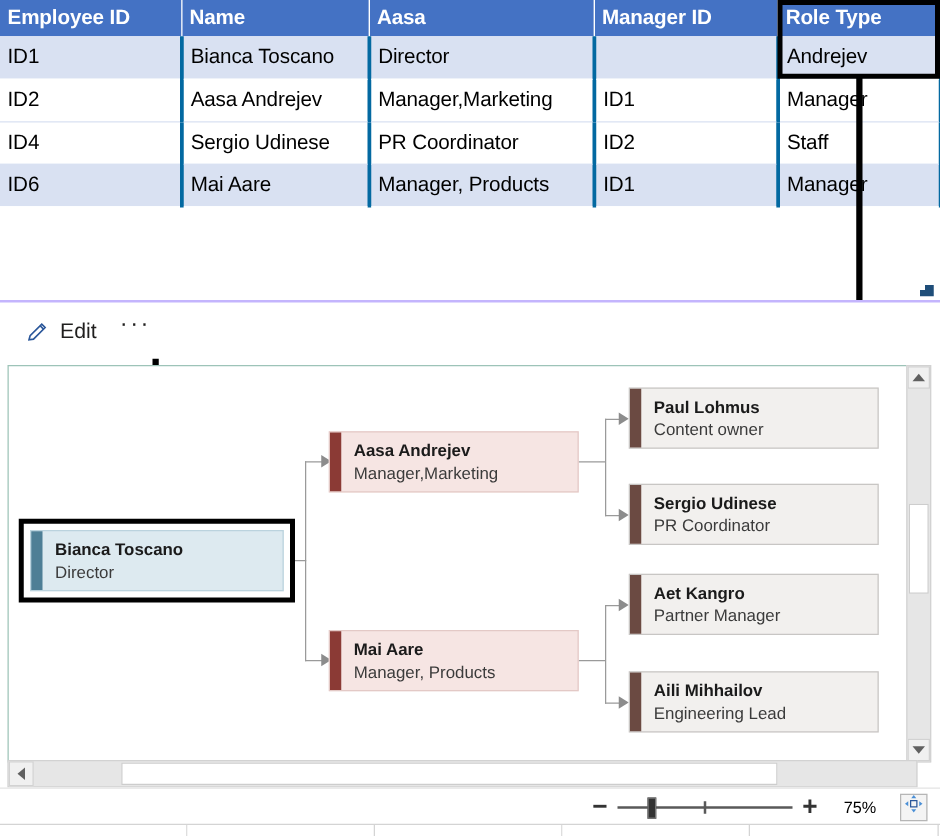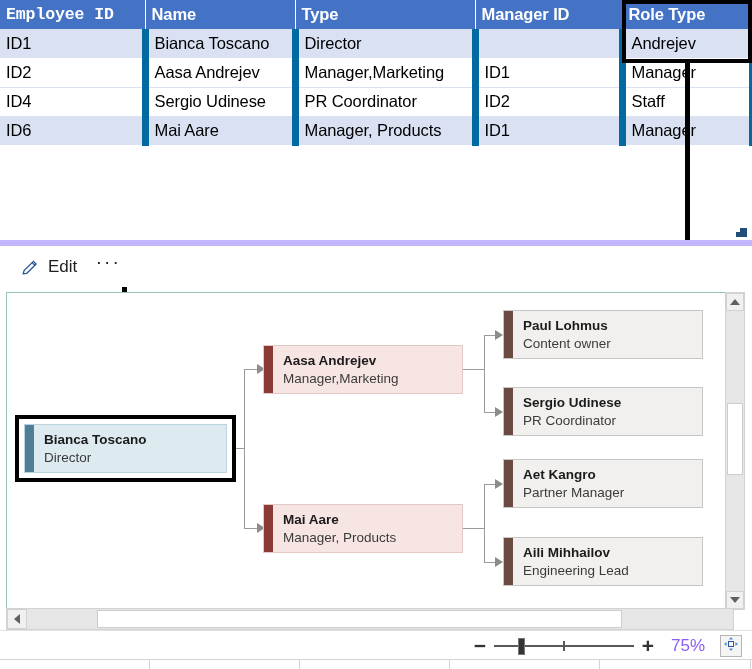--- a/index.html
+++ b/index.html
@@ -15,27 +15,27 @@
   
   .tbl-wrap { position:absolute; left:0; top:0; width:752px; height:240px; }
   table.grid { border-collapse: collapse; width: 752px; table-layout: fixed; }
   table.grid th {
     background: #4472C4; color:#ffffff; font-size:16.5px; font-weight:700;
     text-align:left; padding:4px 0 5px 6px; height:29px;
     border-right:1px solid #ffffff; letter-spacing:-0.1px;
   }
   table.grid td {
     font-size:16.5px; color:#000000; text-align:left;
-    padding:3px 0 3px 6px; height:29px; letter-spacing:-0.1px;
-    border-right:7px solid #0369a1;
+    padding:3px 0 3px 6px; height:34px; letter-spacing:-0.1px;
+    border-right:3px solid #0369a1;
     border-bottom:1px solid #ffffff;
   }
   table.grid tr.alt td { background:#D9E1F2; }
   table.grid tr.plain td { background:#ffffff; border-bottom:1px solid #D9E1F2; }
-  .c0 { width:145px;font-family:Liberation Mono, monospace; } .c1 { width:150px; } .c2 { width:180px; }
+  .c0 { width:145px; } .c1 { width:150px; } .c2 { width:180px; }
   .c3 { width:147px;margin-left:12px; } .c4 { width:130px; }
 
   .resize-handle {
     position:absolute; left:736px; top:228px; width:11px; height:9px;
   }
   .resize-handle i {
     position:absolute; background:#1F4E79; display:block;
   }
   .rh-a { left:4px; top:0px; width:7px; height:4px; }
   .rh-b { left:0px; top:4px; width:11px; height:5px; }
@@ -56,21 +56,21 @@
   }
   .leader-head {
     position:absolute; left:116px; top:400px; width:0; height:0;
     border-left:8px solid transparent; border-right:8px solid transparent;
     border-top:16px solid #000000;
   }
 
   
   .toolbar {
     position:absolute; left:0; top:240px; width:752px; height:47px;
-    background:#ffffff; border-top:6px solid #c4b5fd;
+    background:#ffffff; border-top:2px solid #c4b5fd;
     display:flex; align-items:center; padding-left:16px; gap:0px;
   }
   .tb-item {
     display:flex; align-items:center; gap:8px; padding:4px 10px 4px 4px;
     cursor:pointer; color:#201F1E; font-size:17px;
   }
   .tb-item svg { display:block; }
   .tb-ellipsis {
     display:flex; align-items:center; justify-content:center;
     width:30px; height:24px; color:#201F1E; font-size:19px; letter-spacing:2px;
@@ -168,21 +168,21 @@
   .slider .track {
     position:absolute; left:0; top:9px; width:140px; height:2px; background:#595959;
   }
   .slider .midtick {
     position:absolute; left:69px; top:5px; width:2px; height:10px; background:#595959;
   }
   .slider .thumb {
     position:absolute; left:24px; top:2px; width:7px; height:17px;
     background:#333333; border:1px solid #777;
   }
-  .zm-pct { font-size:17px; color:#8b5cf6; width:52px; text-align:center; }
+  .zm-pct { font-size:13px; color:#000000; width:52px; text-align:center; }
   .fit-btn {
     width:22px; height:22px; border:1px solid #B6B6B6; background:#F4F4F4;
     display:flex; align-items:center; justify-content:center; cursor:pointer;
     margin-left:6px;
   }
 
   
   .bottom-grid {
     position:absolute; left:0; top:659px; width:752px; height:10px;
     display:flex; border-top:1px solid #D4D4D4;
@@ -193,21 +193,21 @@
 <body>
 
 <div id="root">
 
   <div class="tbl-wrap">
     <table class="grid">
       <thead>
         <tr>
           <th class="c0">Employee ID</th>
           <th class="c1">Name</th>
-          <th class="c2">Type</th>
+          <th class="c2">Aasa</th>
           <th class="c3">Manager ID</th>
           <th class="c4">Role Type</th>
         </tr>
       </thead>
       <tbody>
         <tr class="alt">
           <td>ID1</td>
           <td>Bianca Toscano</td>
           <td>Director</td>
           <td></td>

